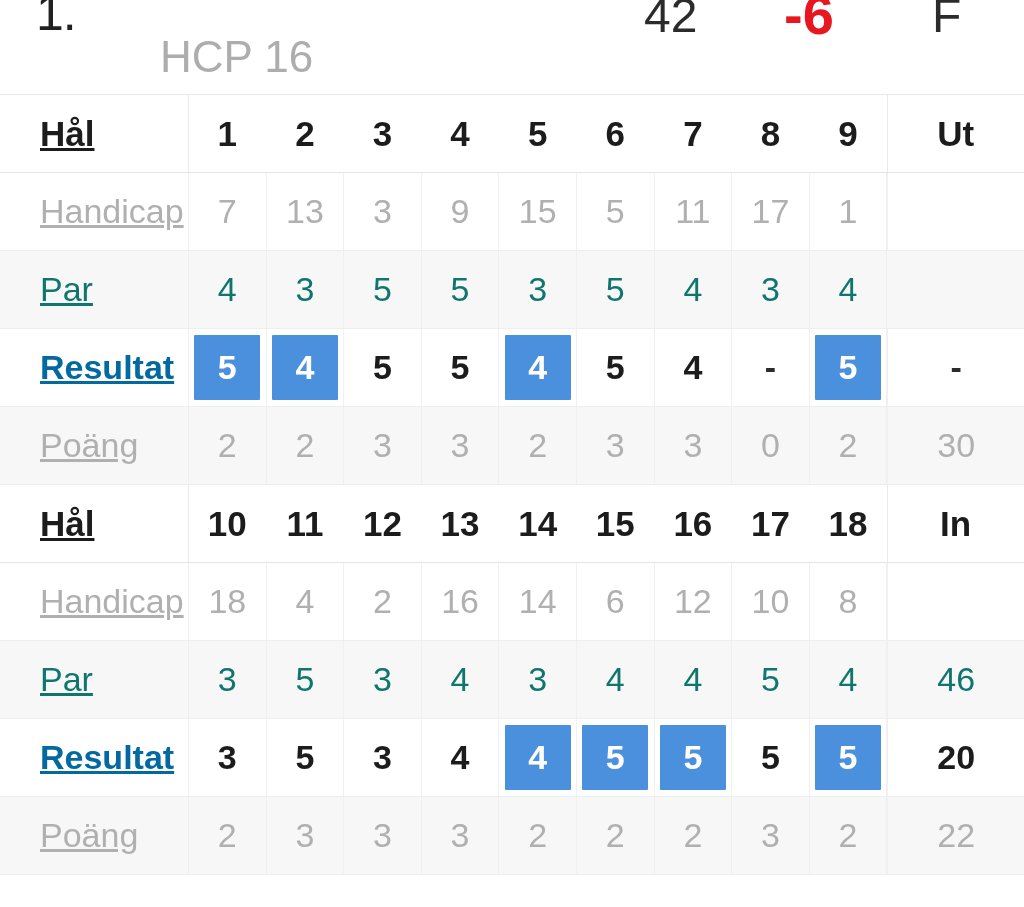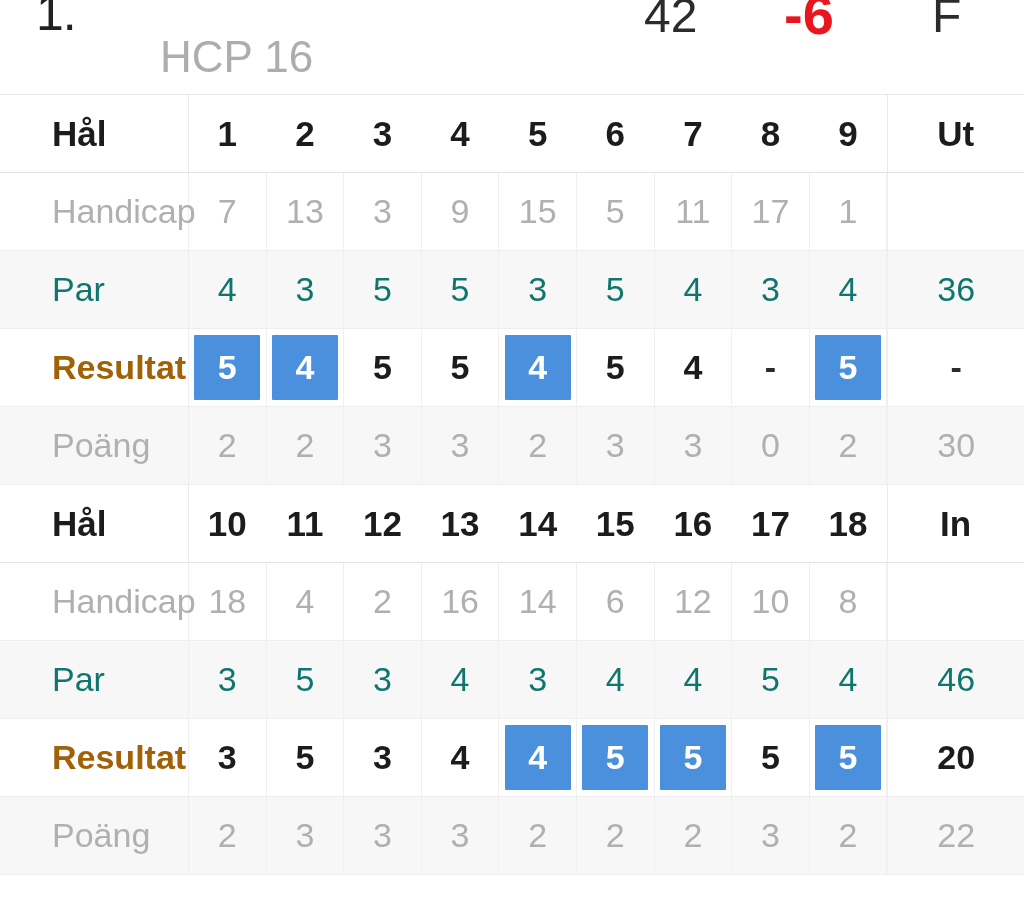--- a/index.html
+++ b/index.html
@@ -101,38 +101,39 @@
     border-right: 1px solid #f0f0f0;
   }
   .row.hole-row .cell {
     border-right: 1px solid transparent;
   }
 
   .label {
     width: 189px;
     flex: 0 0 189px;
     justify-content: flex-start;
-    padding-left: 52px;
+    padding-left: 40px;
     border-right: 1px solid #efefef;
+    text-decoration: underline;
   }
   .row.hole-row .label {
     border-right: 1px solid #eaeaea;
   }
 
   .hole { flex: 0 0 77.6px; width: 77.6px; }
   .total {
     flex: 1 1 auto;
     border-right: none;
     border-left: 1px solid #eaeaea;
     text-align: right;
   }
   .row:not(.hole-row) .total { border-left: 1px solid #f0f0f0; }
 
   
-  .t-bold   { font-weight: 700; color: #a16207; }
+  .t-bold   { font-weight: 700; color: #0369a1; }
   .t-normal { font-weight: 400; color: #0f766e; }
   .t-muted  { font-weight: 400; color: #b0b0b0; }
 
   .hole-row .cell { font-weight: 700; color: #1c1c1c; font-size: 35px; }
 
   
   .chip {
     width: 66px;
     height: 65px;
     display: flex;
@@ -204,21 +205,20 @@
       <div class="cell label t-normal">Par</div>
       <div class="cell hole t-normal">4</div>
       <div class="cell hole t-normal">3</div>
       <div class="cell hole t-normal">5</div>
       <div class="cell hole t-normal">5</div>
       <div class="cell hole t-normal">3</div>
       <div class="cell hole t-normal">5</div>
       <div class="cell hole t-normal">4</div>
       <div class="cell hole t-normal">3</div>
       <div class="cell hole t-normal">4</div>
-      <div class="cell total t-normal">36</div>
     </div>
 
     <div class="row">
       <div class="cell label t-bold">Resultat</div>
       <div class="cell hole">
           <span class="chip">5</span>
         </div>
       <div class="cell hole">
           <span class="chip">4</span>
         </div>

